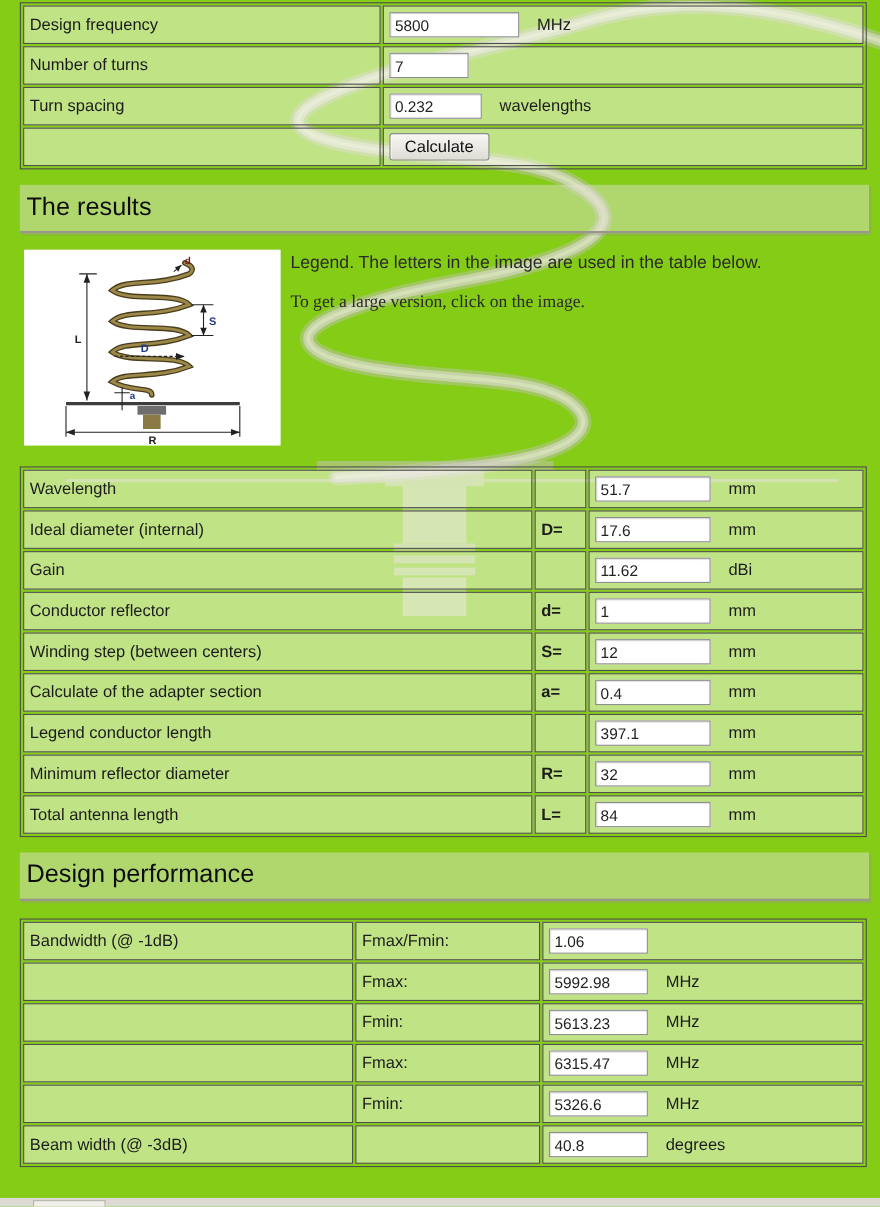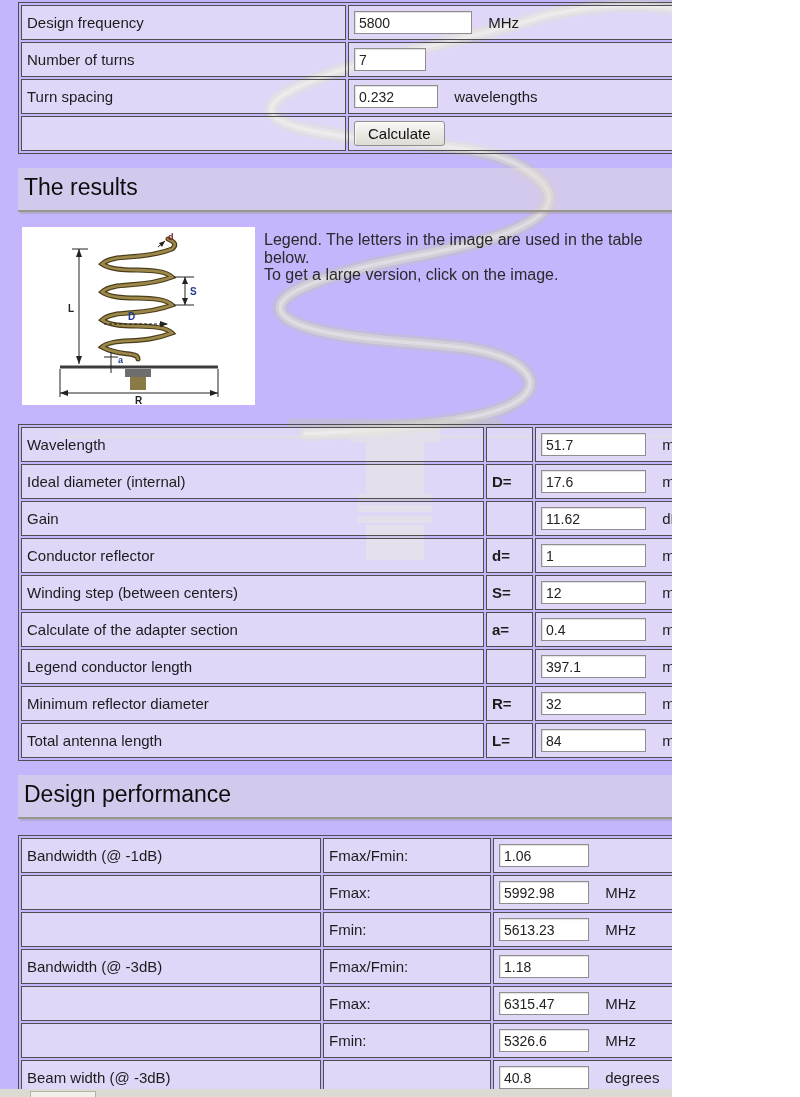--- a/index.html
+++ b/index.html
@@ -1,18 +1,18 @@
 <!DOCTYPE html>
 <html><head>
 <meta charset="utf-8">
 <style>
   html,body{margin:0;padding:0;}
   .page{
-    position:relative;width:672px;height:1097px;overflow:hidden;
-    background:#c4b5fd;color:#1c1c1c;
+    position:relative;width:800px;height:1097px;overflow:hidden;
+    background:#84cc16;color:#1c1c1c;
     font-family:"Liberation Sans",sans-serif;
   }
   .wm{position:absolute;top:0;left:0;pointer-events:none;}
 
   table.grid{
     position:absolute;border-collapse:separate;border-spacing:2px;
     border:1px solid #4f4f4f;table-layout:fixed;
   }
   table.grid td{
     border:1px solid #4f4f4f;background:rgba(252,250,244,0.5);
@@ -47,21 +47,21 @@
   }
   #results-heading{top:168px;}
   #perf-heading{top:775px;}
 
   .legend-img{
     position:absolute;left:22px;top:227px;width:233px;height:178px;
     background:#fff;cursor:pointer;
   }
   .legend-line{position:absolute;left:264px;font-size:16px;color:#2a2a2a;}
   #legend-line1{top:231px;}
-  #legend-line2{top:266px;}
+  #legend-line2{top:266px;font-family:Liberation Serif, serif;}
 
   #input-table{top:2px;left:18px;width:770px;}
   #results-table{top:424px;left:18px;width:770px;}
   #perf-table{top:835px;left:18px;width:770px;}
 
   .bottom-strip{position:absolute;left:0;top:1089px;width:800px;height:8px;background:#dcdad3;}
   .cutoff-box{position:absolute;left:30px;top:1091px;width:64px;height:6px;
     background:#f1efe9;border:1px solid #b5b2aa;border-bottom:none;}
 </style>
 </head>
@@ -305,28 +305,20 @@
     </tr>
     <tr>
       <td></td>
       <td>Fmin:</td>
       <td>
         <input class="field w82" type="text" value="5613.23" style="">
         <span class="unit">MHz</span>
       </td>
     </tr>
     <tr>
-      <td>Bandwidth (@ -3dB)</td>
-      <td>Fmax/Fmin:</td>
-      <td>
-        <input class="field w82" type="text" value="1.18" style="">
-        <span class="unit"></span>
-      </td>
-    </tr>
-    <tr>
       <td></td>
       <td>Fmax:</td>
       <td>
         <input class="field w82" type="text" value="6315.47" style="">
         <span class="unit">MHz</span>
       </td>
     </tr>
     <tr>
       <td></td>
       <td>Fmin:</td>

